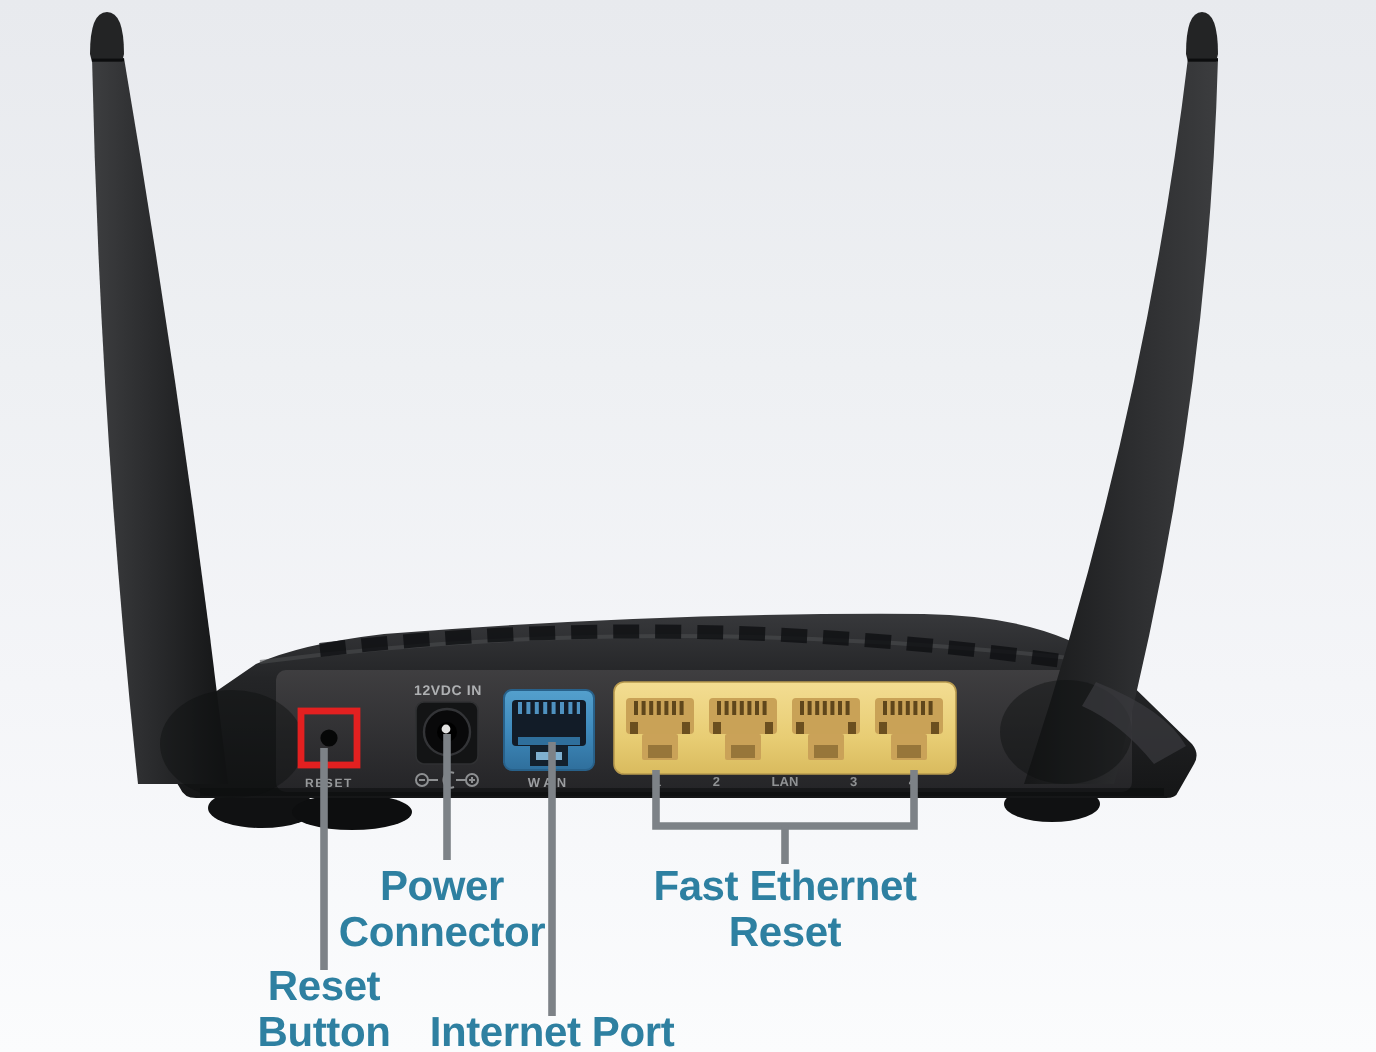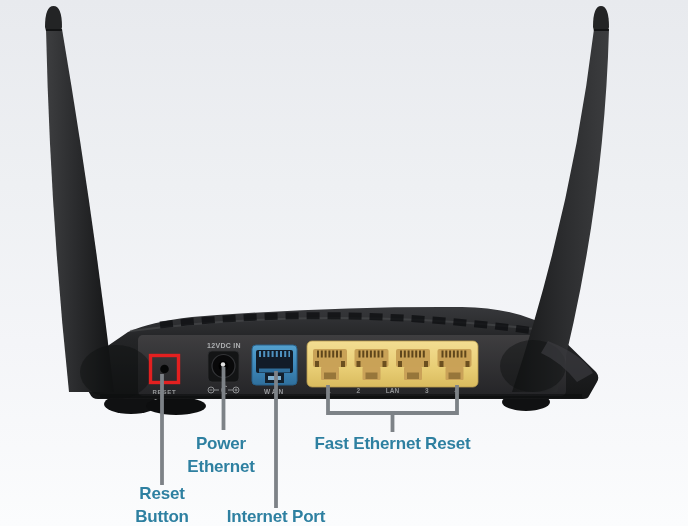--- a/index.html
+++ b/index.html
@@ -6,21 +6,21 @@
   .stage{
     position:relative;width:688px;height:526px;overflow:hidden;
     background:linear-gradient(180deg,#e8eaee 0%,#eef0f3 35%,#f4f5f8 65%,#fbfcfd 100%);
     font-family:"Liberation Sans",sans-serif;
   }
   .stage svg{position:absolute;left:0;top:0;}
   .label{
     position:absolute;
     color:#2e80a1;
     font-weight:700;
-    font-size:17px;
+    font-size:21px;
     line-height:23px;
     text-align:center;
     letter-spacing:-0.2px;
   }
   .svg-caption{
     font-family:"Liberation Sans",sans-serif;
     font-weight:700;
   }
 </style>
 </head>
@@ -166,21 +166,21 @@
       <line x1="162" y1="374" x2="162" y2="485"></line>
       <line x1="223.5" y1="367" x2="223.5" y2="430"></line>
       <line x1="276" y1="371" x2="276" y2="508"></line>
       <path d="M328,385 L328,413 L457,413 L457,385"></path>
       <line x1="392.5" y1="413" x2="392.5" y2="432"></line>
     </g>
   </svg>
 
   <div class="label" style="left:146px;top:432px;width:150px;">
     <div>Power</div>
-    <div>Ethernet</div>
+    <div>Connector</div>
   </div>
 
   <div class="label" style="left:312px;top:432px;width:161px;">
     <div>Fast Ethernet Reset</div>
   </div>
 
   <div class="label" style="left:112px;top:482px;width:100px;">
     <div>Reset</div>
     <div>Button</div>
   </div>

